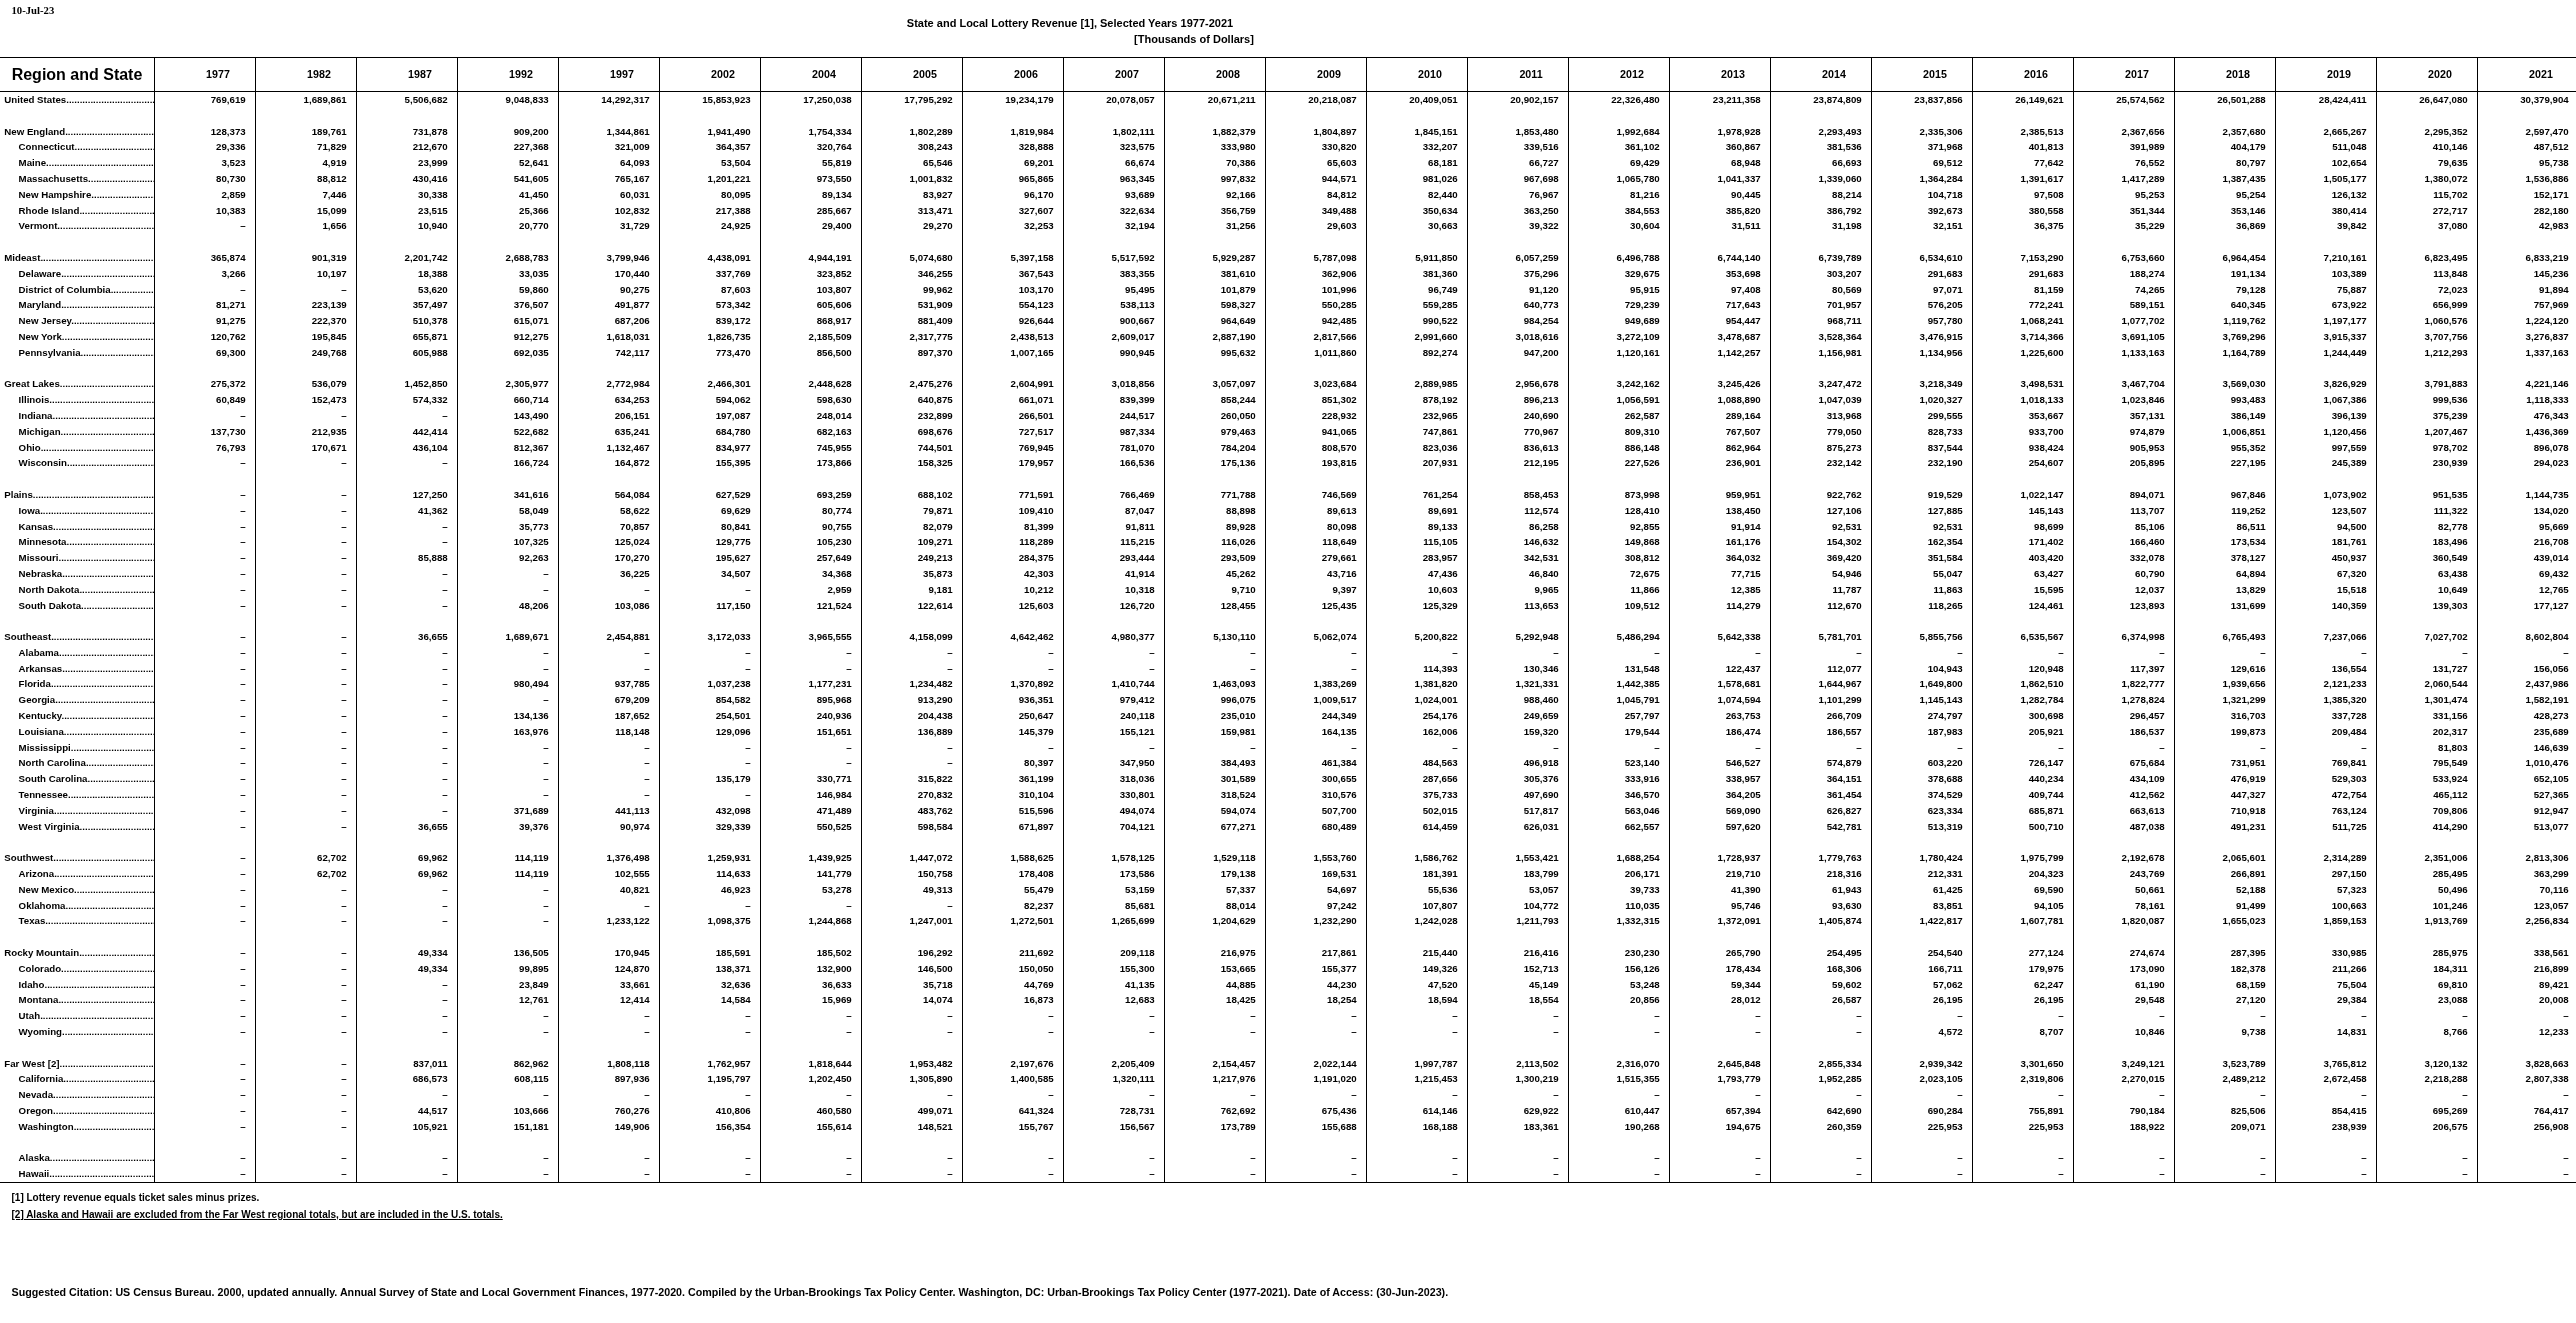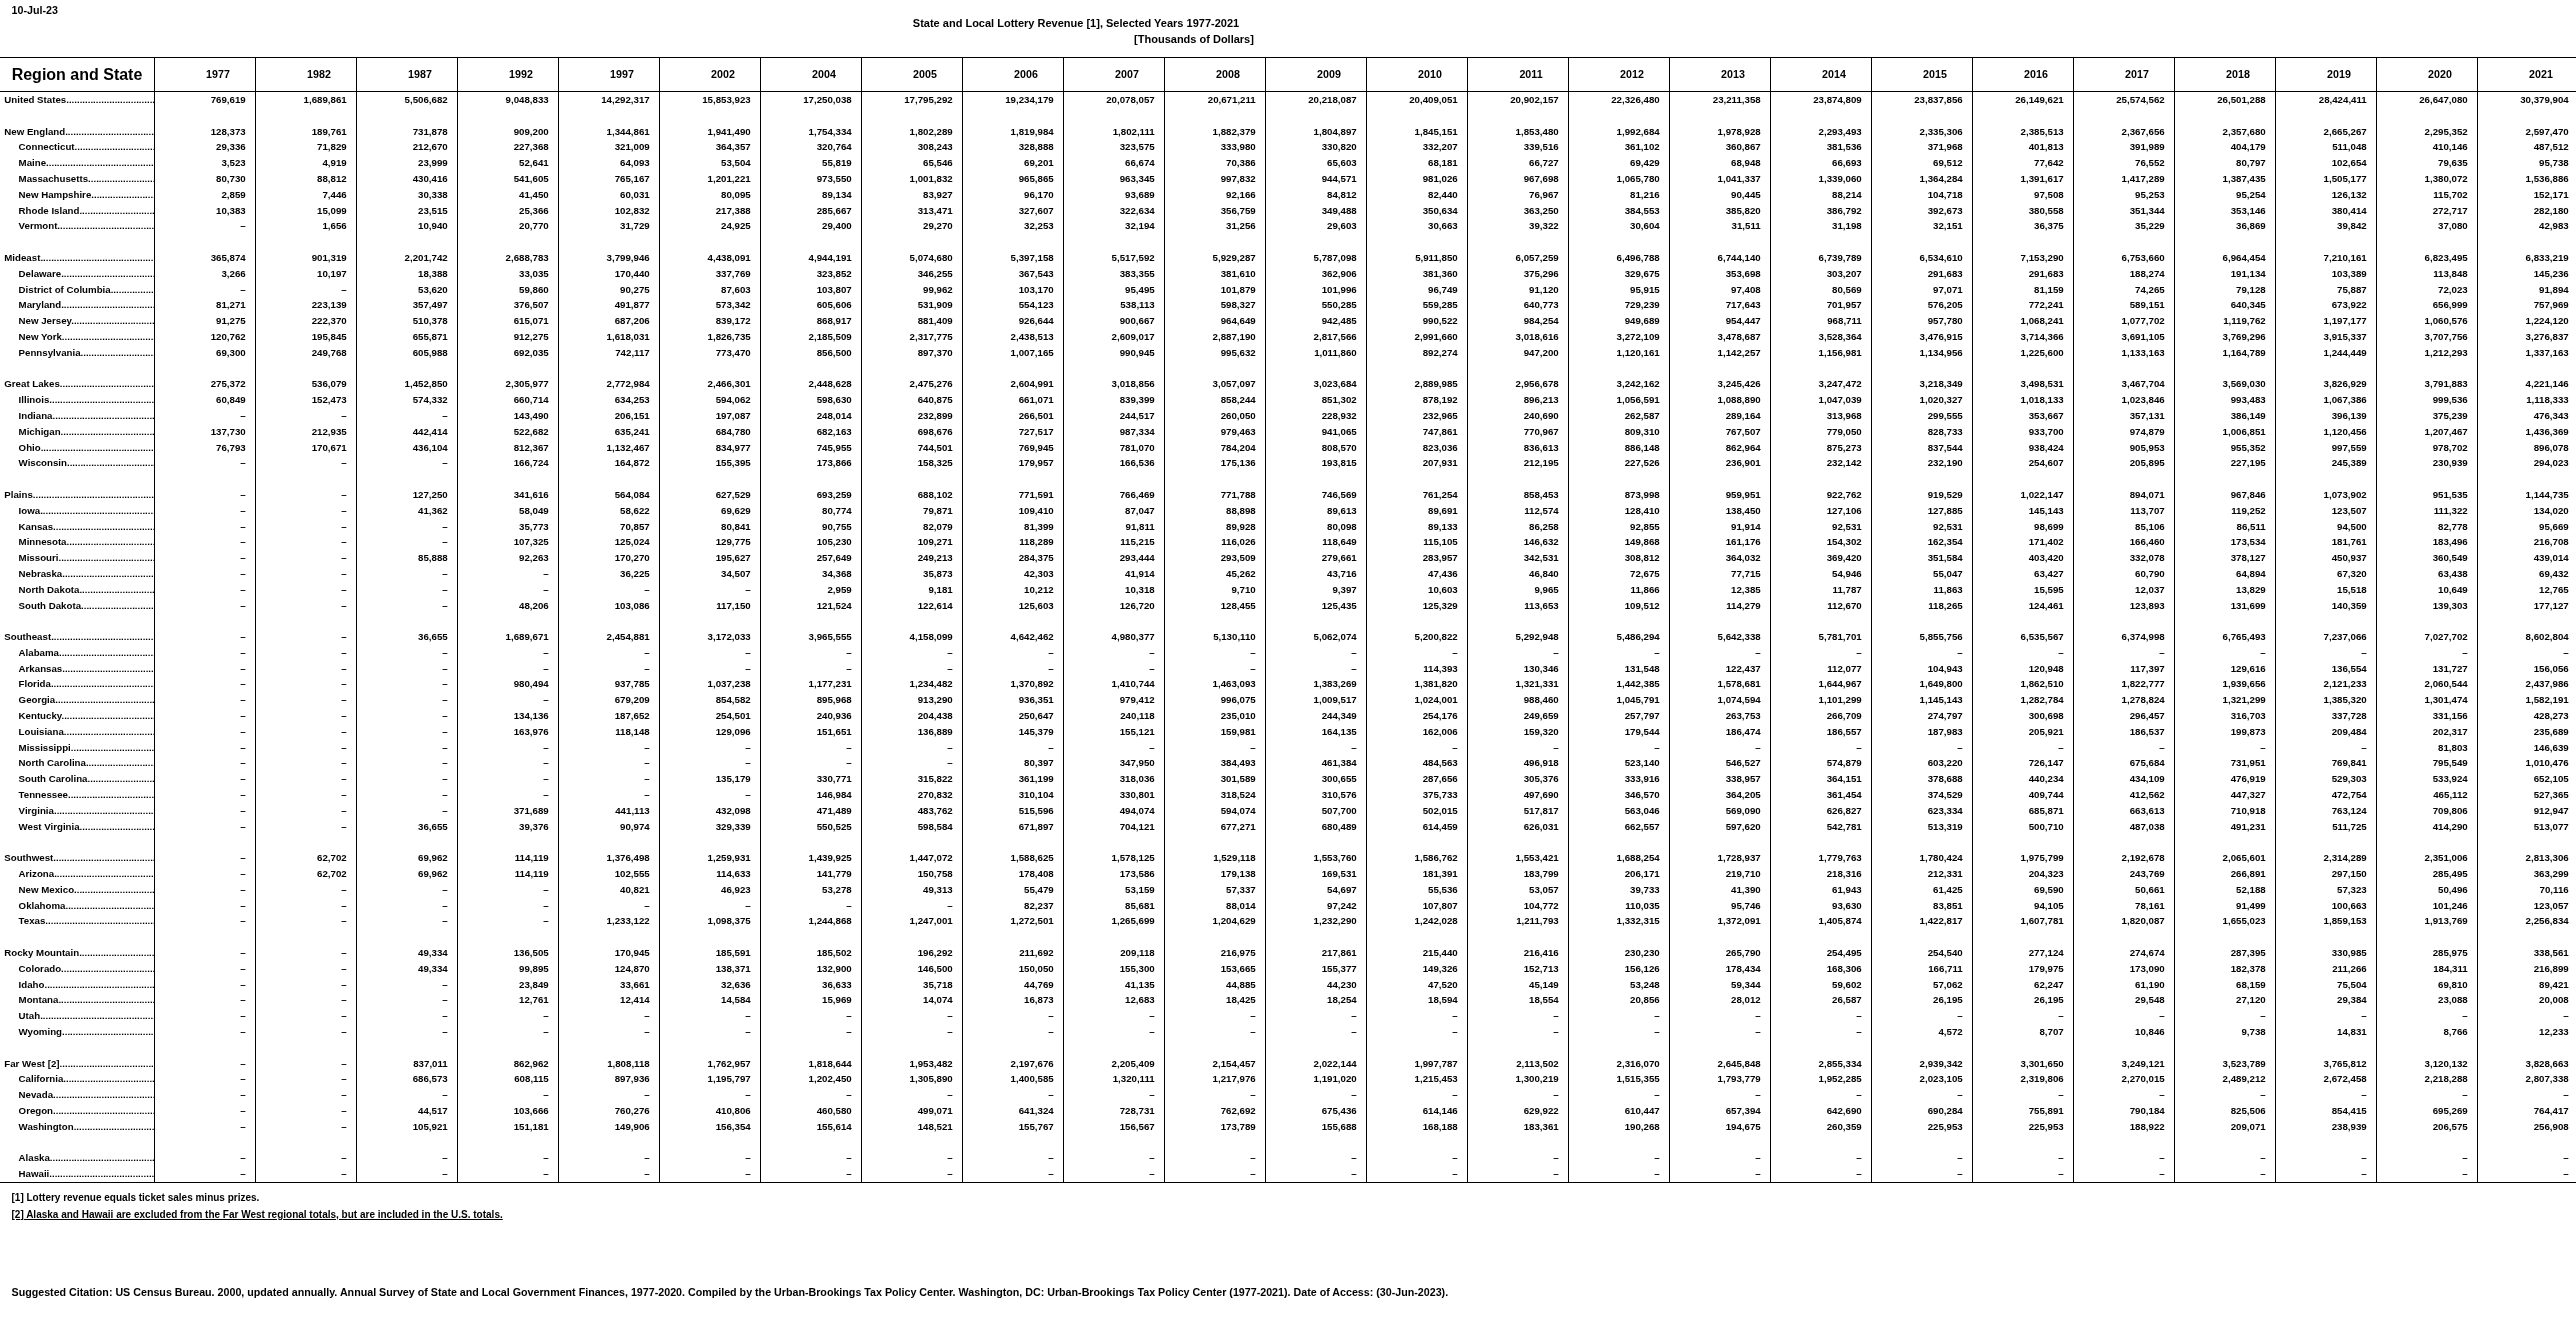--- a/index.html
+++ b/index.html
@@ -1,22 +1,22 @@
 <!DOCTYPE html>
 <html style="font-size:11.5px"><head>
 <meta charset="utf-8">
 <style>
   html,body{margin:0;padding:0;background:#fff;}
   body{
     width:2576px;height:1323px;position:relative;overflow:hidden;
     font-family:"Liberation Sans",sans-serif;font-weight:700;color:#000;
     -webkit-font-smoothing:antialiased;
   }
-  .date{position:absolute;left:11.5px;top:4.3px;font-size:10.7px;}
-  .title{position:absolute;left:14px;top:17px;width:2124px;text-align:center;font-size:11px;}
+  .date{position:absolute;left:11.5px;top:4.3px;font-size:10.7px;font-family:Liberation Serif, serif;}
+  .title{position:absolute;left:8px;top:17px;width:2124px;text-align:center;font-size:11px;}
   .subtitle{position:absolute;left:0;top:33px;width:2388px;text-align:center;font-size:11px;}
   #revtable{position:absolute;left:0;top:57px;}
   .trow{display:grid;grid-template-columns:154px repeat(24,101px);height:15.8px;line-height:15.8px;}
   .trow.thead{height:33px;line-height:33px;border-top:1.4px solid #000;border-bottom:1.4px solid #000;}
   .trow.last{border-bottom:1.4px solid #000;}
   .c{border-left:0.7px solid #000;overflow:hidden;}
   .c:first-child{border-left:none;}
   .num{text-align:right;padding-right:9.3px;font-size:9.7px;font-weight:700;}
   .head-label{text-align:center;font-size:16px;}
   .head-num{text-align:center;font-size:10.7px;padding-right:0;padding-left:26px;}

